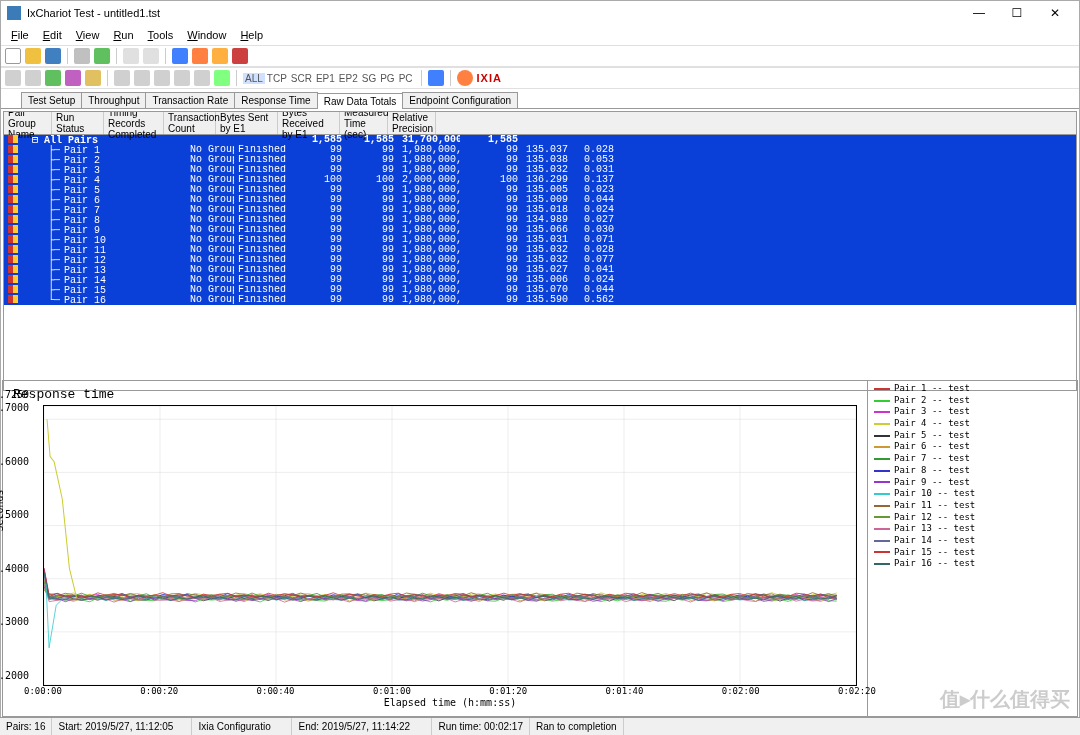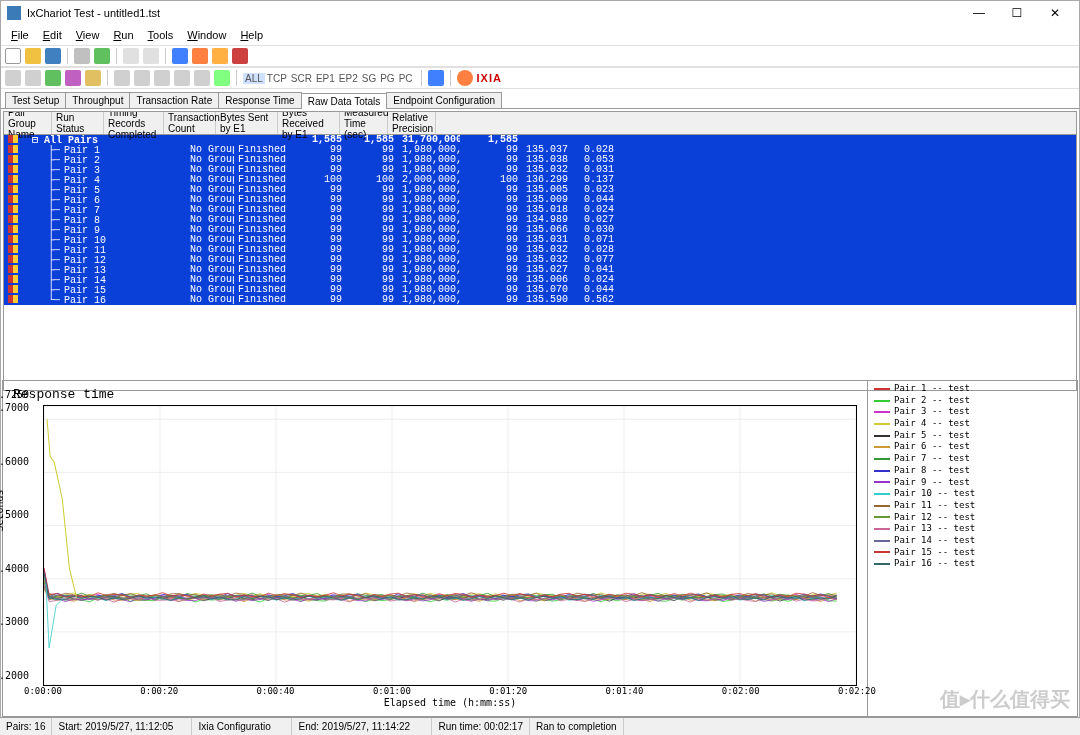--- a/index.html
+++ b/index.html
@@ -10,21 +10,21 @@
   .winbtns { display: flex; gap: 2px; }
   .winbtn { width: 36px; height: 20px; display: flex; align-items: center; justify-content: center; font-size: 12px; }
   .menubar { height: 20px; display: flex; align-items: center; padding: 0 4px; gap: 2px; font-size: 11px; }
   .menuitem { padding: 2px 6px; }
   .menuitem u { text-decoration: underline; }
   .toolbar { height: 22px; display: flex; align-items: center; padding: 0 4px; gap: 4px; border-top: 1px solid #e0e0e0; border-bottom: 1px solid #e0e0e0; }
   .tbicon { width: 16px; height: 16px; display: inline-block; border-radius: 2px; }
   .tbsep { width: 1px; height: 16px; background: #ccc; margin: 0 2px; }
   .tbtext { font-size: 10px; padding: 0 2px; color: #555; }
   .ixia { color: #cc0000; font-weight: bold; font-size: 11px; letter-spacing: 1px; }
-  .tabs { height: 18px; display: flex; align-items: flex-end; padding-left: 4px; border-bottom: 1px solid #999; margin-top: 2px; }
+  .tabs { height: 18px; display: flex; align-items: flex-end; padding-left: 20px; border-bottom: 1px solid #999; margin-top: 2px; }
   .tab { padding: 2px 6px; font-size: 10px; border: 1px solid #999; border-bottom: none; margin-right: -1px; background: #f0f0f0; }
   .tab.active { background: #fff; position: relative; top: 1px; }
   .table-area { height: 280px; overflow: hidden; border: 1px solid #999; margin: 2px; }
   .thead { display: flex; background: #f0f0f0; font-size: 10px; border-bottom: 1px solid #999; }
   .th { padding: 2px 4px; border-right: 1px solid #ccc; text-align: left; line-height: 1.1; height: 22px; display: flex; align-items: center; }
   .tbody { background: #0a3fd8; color: #fff; font-family: "Courier New", monospace; font-size: 10px; }
   .trow { display: flex; height: 10px; line-height: 10px; }
   .trow.header-row { font-weight: bold; }
   .td { padding: 0 4px; white-space: nowrap; overflow: hidden; }
   .td.r { text-align: right; }

